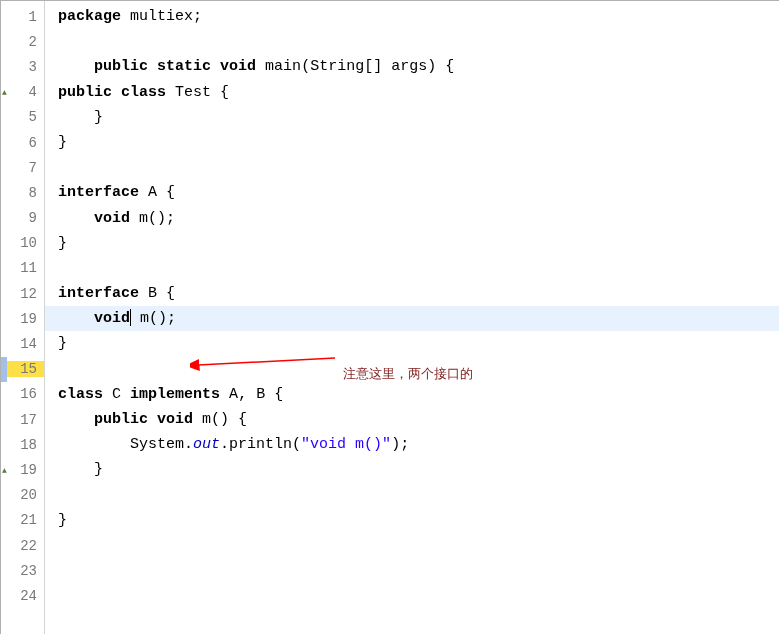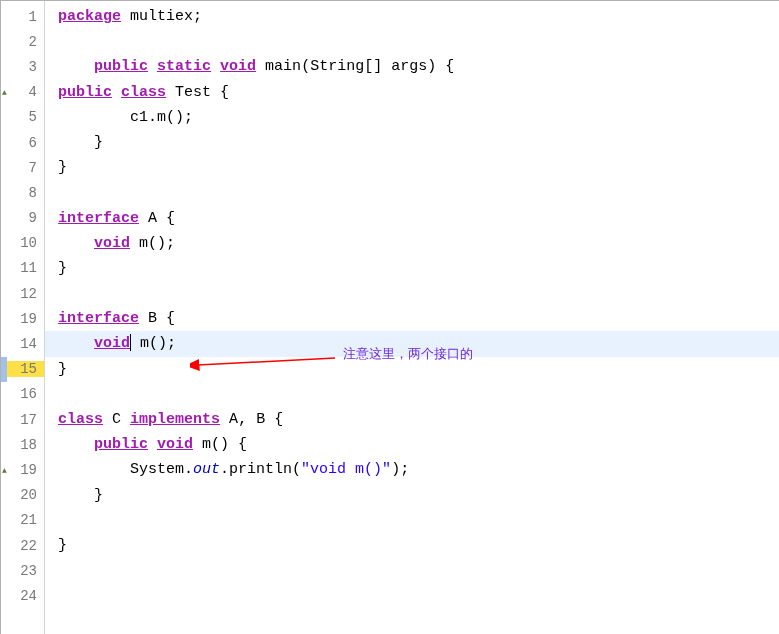--- a/index.html
+++ b/index.html
@@ -62,40 +62,41 @@
     position: relative;
     background: #ffffff;
   }
   .code-line {
     height: 25.2px;
     line-height: 25.2px;
     white-space: pre;
     padding-left: 4px;
   }
   .line-highlight { background: #e8f2fe; }
-  .kw { color: #a21caf; font-weight: bold; text-decoration: underline; }
+  .kw { color: #000000; font-weight: bold; }
   .plain { color: #000000; }
   .type { color: #000000; }
   .str { color: #2a00ff; }
   .static-field { color: #0000c0; font-style: italic; }
   .cursor {
     display: inline-block;
     width: 1px;
     height: 17px;
     background: #000;
     vertical-align: middle;
     position: relative;
     top: -1px;
   }
   .annotation {
     position: absolute;
-    color: #6d28d9;
+    color: #7f1d1d;
     font-family: SimSun, "Microsoft YaHei", sans-serif;
     font-size: 13px;
     line-height: 18px;
+    margin-top: 20px;
   }
   .arrow-svg {
     position: absolute;
     pointer-events: none;
   }
 </style>
 </head>
 <body>
 
 <div class="editor-container">
@@ -185,21 +186,20 @@
       </defs>
       <line x1="145" y1="9" x2="8" y2="16" stroke="#ff0000" stroke-width="1.5" marker-end="url(#ah)"></line>
     </svg>
     <div class="annotation" style="left:298px; top:344px;">
       <div>注意这里，两个接口的</div>
     </div>
   <div class="code-line"><span> </span><span class="kw">package</span><span> </span><span class="plain">multiex</span><span>;</span></div>
       <div class="code-line"><span> </span></div>
       <div class="code-line"><span>     </span><span class="kw">public</span><span> </span><span class="kw">static</span><span> </span><span class="kw">void</span><span> </span><span class="plain">main</span><span>(</span><span class="type">String</span><span>[] </span><span class="plain">args</span><span>) {</span></div>
       <div class="code-line"><span> </span><span class="kw">public</span><span> </span><span class="kw">class</span><span> </span><span class="type">Test</span><span> {</span></div>
-      <div class="code-line"><span>         </span><span class="plain">c1</span><span>.</span><span class="plain">m</span><span>();</span></div>
       <div class="code-line"><span>     }</span></div>
       <div class="code-line"><span> }</span></div>
       <div class="code-line"><span> </span></div>
       <div class="code-line"><span> </span><span class="kw">interface</span><span> </span><span class="type">A</span><span> {</span></div>
       <div class="code-line"><span>     </span><span class="kw">void</span><span> </span><span class="plain">m</span><span>();</span></div>
       <div class="code-line"><span> }</span></div>
       <div class="code-line"><span> </span></div>
       <div class="code-line"><span> </span><span class="kw">interface</span><span> </span><span class="type">B</span><span> {</span></div>
       <div class="code-line line-highlight"><span>     </span><span class="kw">void</span><span class="cursor"></span><span> </span><span class="plain">m</span><span>();</span></div>
       <div class="code-line"><span> }</span></div>

